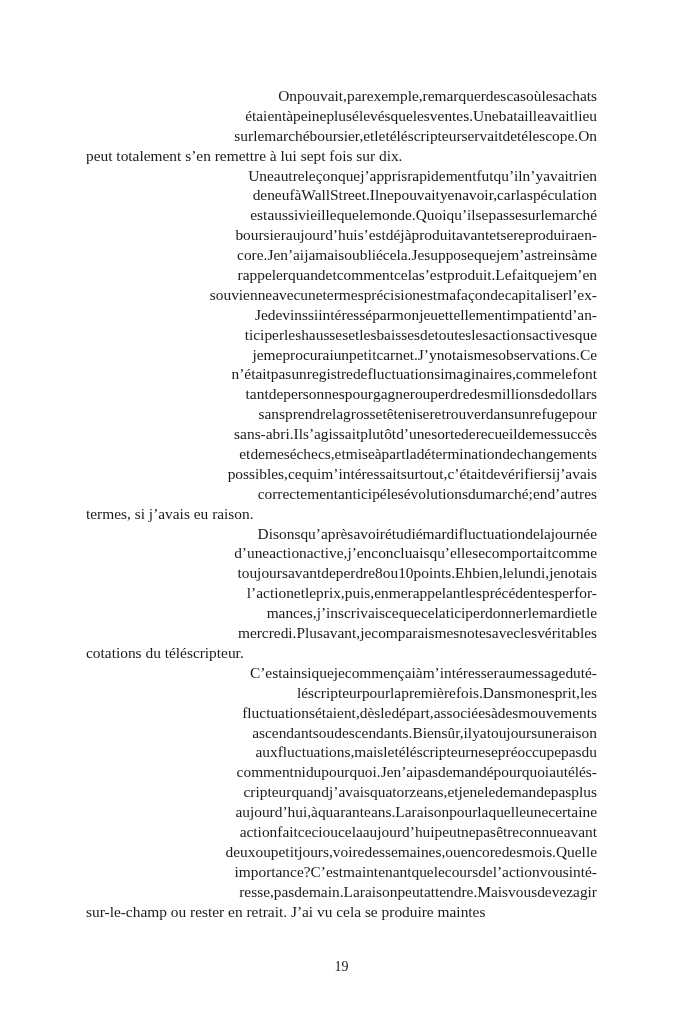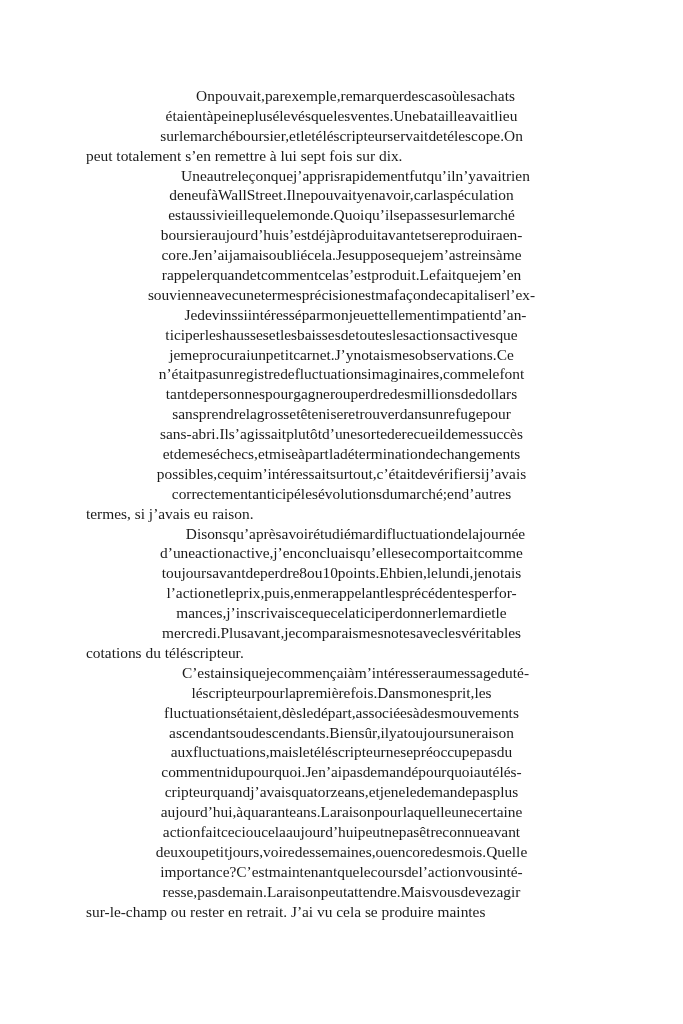--- a/index.html
+++ b/index.html
@@ -33,21 +33,21 @@
   }
 
   
   .line {
     display: flex;
     width: 100%;
     height: 19.9px;
     font-size: 15.4px;
     line-height: 19.9px;
     white-space: pre;
-    justify-content: center;
+    justify-content: flex-end;
   }
   .line.indent {
     padding-left: 28px;
     width: calc(100% - 28px);
   }
   
   .line.ragged {
     justify-content: flex-start;
   }
   .line .w {
@@ -107,13 +107,14 @@
       <div class="line"><span class="w">aux</span><span class="w">fluctuations,</span><span class="w">mais</span><span class="w">le</span><span class="w">téléscripteur</span><span class="w">ne</span><span class="w">se</span><span class="w">préoccupe</span><span class="w">pas</span><span class="w">du</span></div>
       <div class="line"><span class="w">comment</span><span class="w">ni</span><span class="w">du</span><span class="w">pourquoi.</span><span class="w">Je</span><span class="w">n’ai</span><span class="w">pas</span><span class="w">demandé</span><span class="w">pourquoi</span><span class="w">au</span><span class="w">télés-</span></div>
       <div class="line"><span class="w">cripteur</span><span class="w">quand</span><span class="w">j’avais</span><span class="w">quatorze</span><span class="w">ans,</span><span class="w">et</span><span class="w">je</span><span class="w">ne</span><span class="w">le</span><span class="w">demande</span><span class="w">pas</span><span class="w">plus</span></div>
       <div class="line"><span class="w">aujourd’hui,</span><span class="w">à</span><span class="w">quarante</span><span class="w">ans.</span><span class="w">La</span><span class="w">raison</span><span class="w">pour</span><span class="w">laquelle</span><span class="w">une</span><span class="w">certaine</span></div>
       <div class="line"><span class="w">action</span><span class="w">fait</span><span class="w">ceci</span><span class="w">ou</span><span class="w">cela</span><span class="w">aujourd’hui</span><span class="w">peut</span><span class="w">ne</span><span class="w">pas</span><span class="w">être</span><span class="w">connue</span><span class="w">avant</span></div>
       <div class="line"><span class="w">deux</span><span class="w">ou</span><span class="w">petit</span><span class="w">jours,</span><span class="w">voire</span><span class="w">des</span><span class="w">semaines,</span><span class="w">ou</span><span class="w">encore</span><span class="w">des</span><span class="w">mois.</span><span class="w">Quelle</span></div>
       <div class="line"><span class="w">importance</span><span class="w">?</span><span class="w">C’est</span><span class="w">maintenant</span><span class="w">que</span><span class="w">le</span><span class="w">cours</span><span class="w">de</span><span class="w">l’action</span><span class="w">vous</span><span class="w">inté-</span></div>
       <div class="line"><span class="w">resse,</span><span class="w">pas</span><span class="w">demain.</span><span class="w">La</span><span class="w">raison</span><span class="w">peut</span><span class="w">attendre.</span><span class="w">Mais</span><span class="w">vous</span><span class="w">devez</span><span class="w">agir</span></div>
       <div class="line ragged"><span class="w">sur-le-champ</span><span class="w"> </span><span class="w">ou</span><span class="w"> </span><span class="w">rester</span><span class="w"> </span><span class="w">en</span><span class="w"> </span><span class="w">retrait.</span><span class="w"> </span><span class="w">J’ai</span><span class="w"> </span><span class="w">vu</span><span class="w"> </span><span class="w">cela</span><span class="w"> </span><span class="w">se</span><span class="w"> </span><span class="w">produire</span><span class="w"> </span><span class="w">maintes</span></div>
     </div>
+  <div class="folio">19</div>
 </div>
 
 </body></html>

